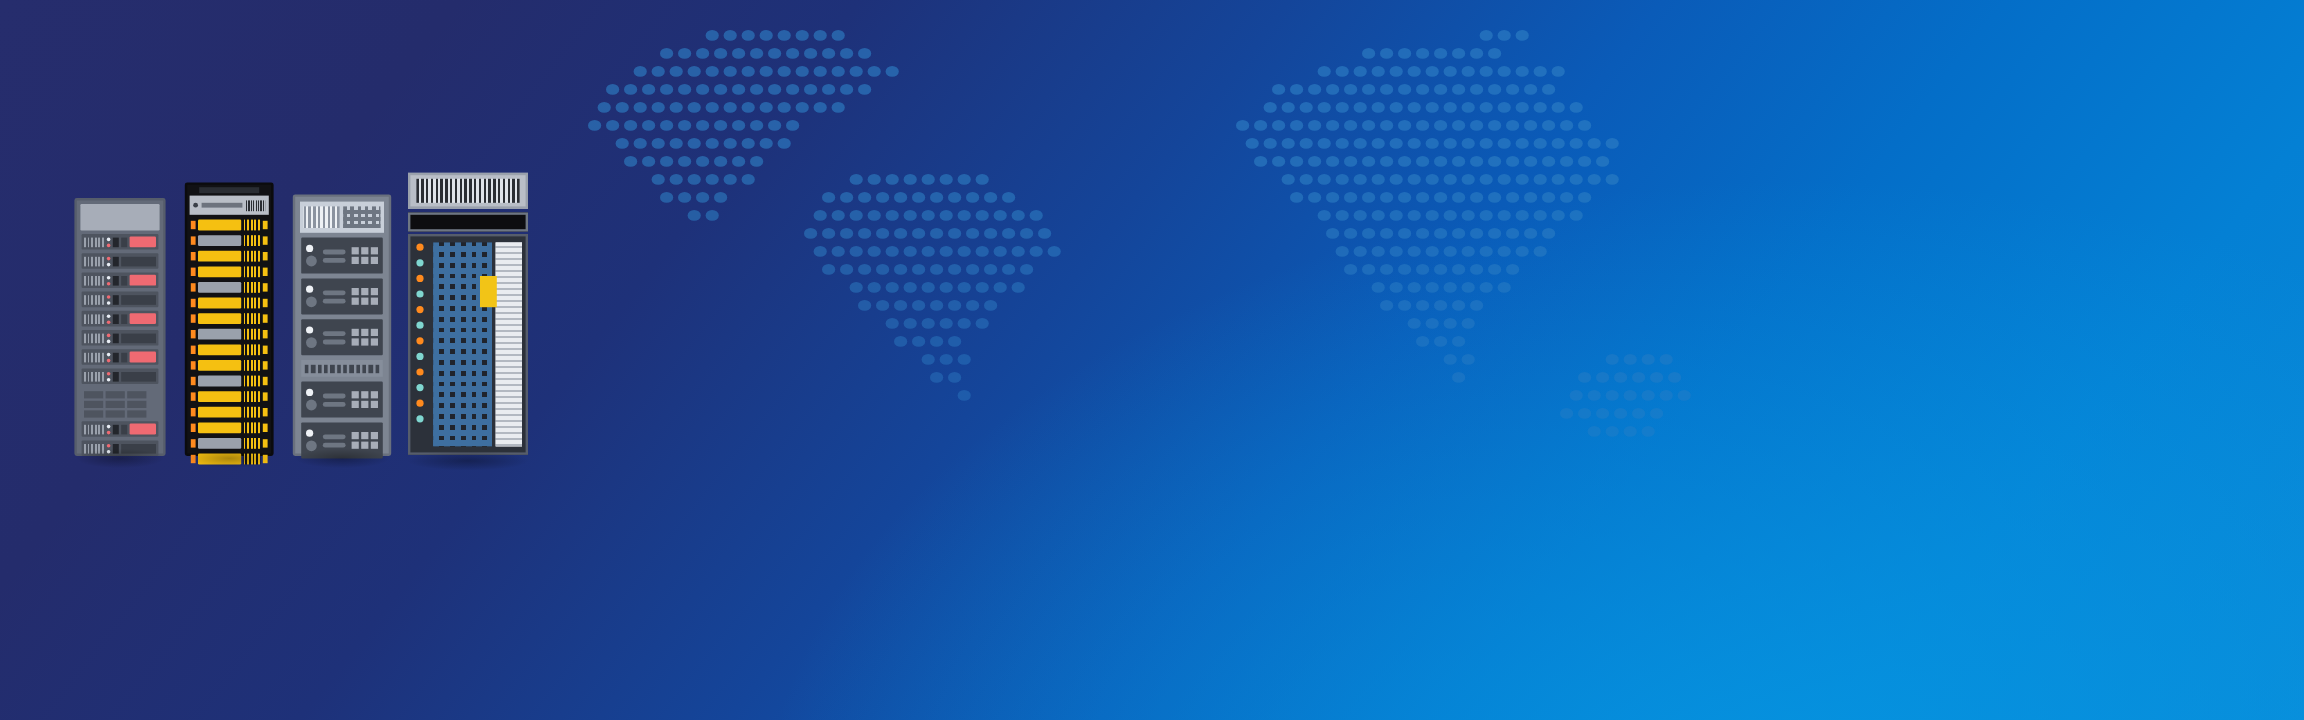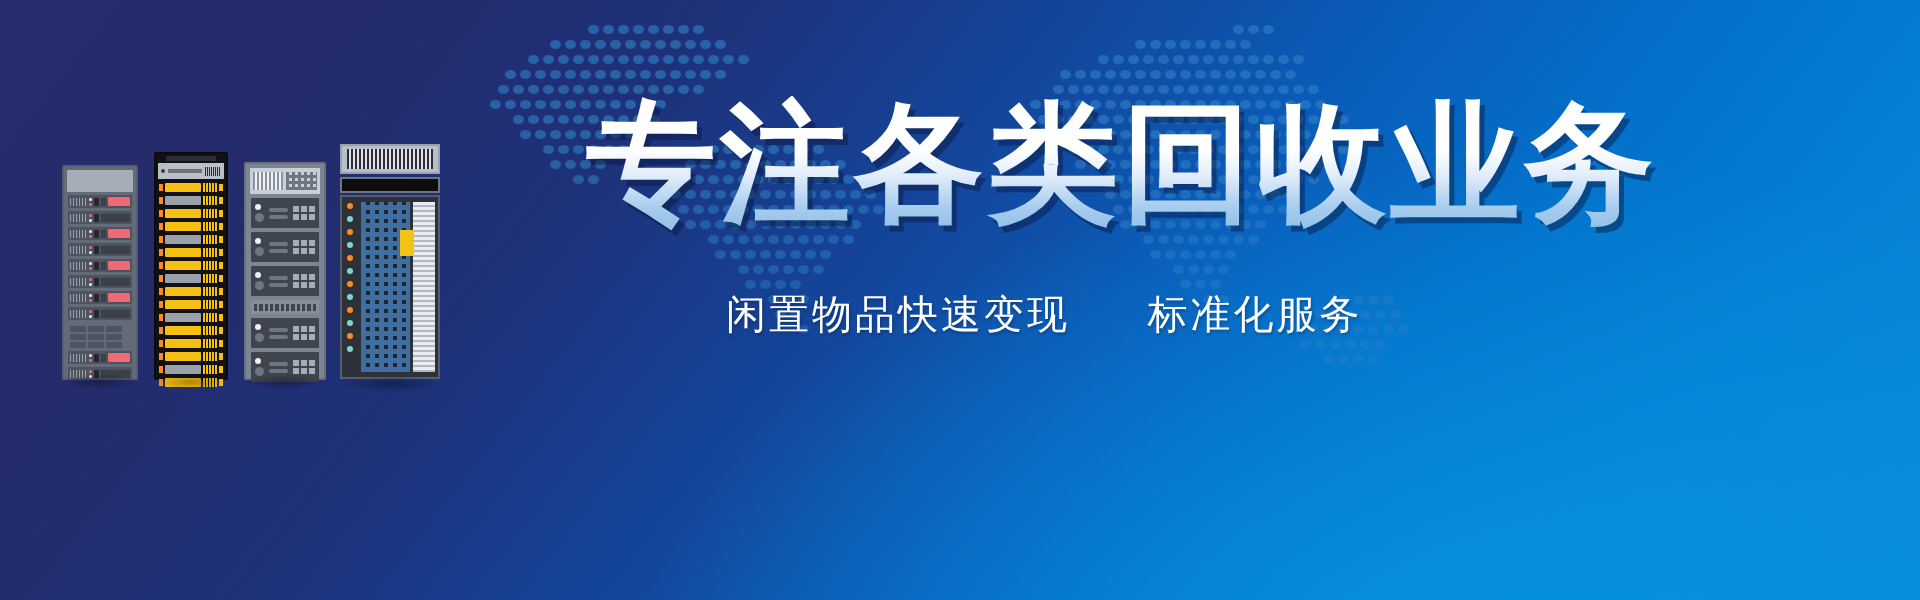--- a/index.html
+++ b/index.html
@@ -969,22 +969,14 @@
         </div>
         <div class="mesh"></div>
         <div class="side"></div>
       </div>
       <div class="amber"></div>
       <div class="shadow"></div>
     </div>
 
   </div>
 
-  <div id="copy">
-    <div id="headline">专注各类回收业务</div>
-    <div id="subline">
-      <span>闲置物品快速变现</span>
-      <span class="gap"></span>
-      <span>标准化服务</span>
-    </div>
-  </div>
 
 </div>
 
 </body></html>

